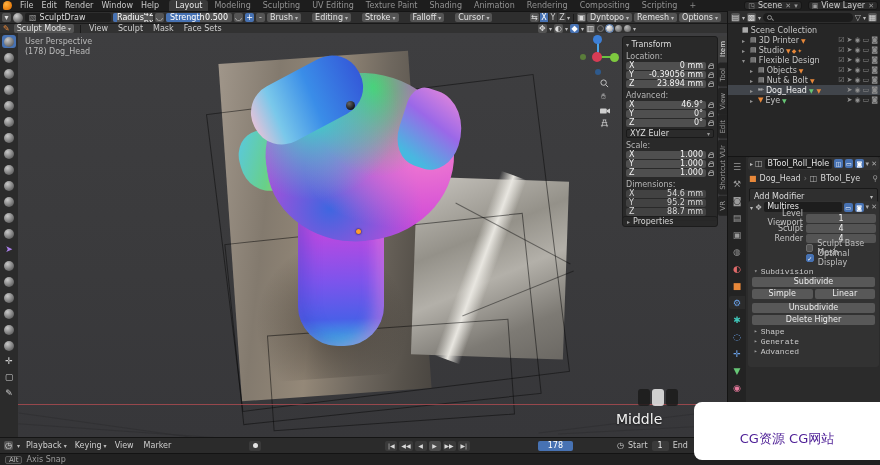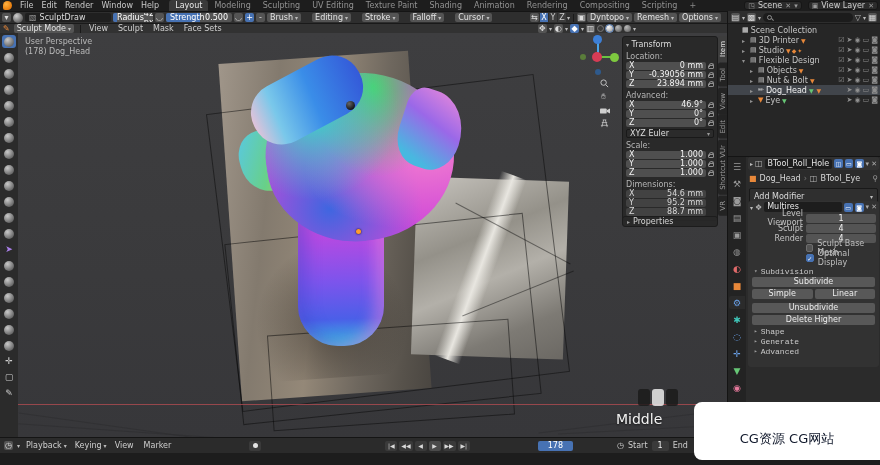--- a/index.html
+++ b/index.html
@@ -236,21 +236,21 @@
                border-top:1px solid #131313; display:flex; align-items:center; gap:4px; padding:0 5px;
                color:#9d9d9d; }
   .keycap { border:1px solid #5a5a5a; border-radius:2px; padding:0 3px; height:8px; line-height:7px;
             color:#b5b5b5; background:#2c2c2c; font-size:7px; }
 
   
   .watermark { position:absolute; left:694px; top:402px; width:186px; height:58px; background:#fff;
                border-radius:8px 0 0 8px; display:flex; flex-direction:column; align-items:center;
                justify-content:center; z-index:50; }
   .wm-title { color:#111; font-size:27px; font-weight:bold; letter-spacing:-1px; line-height:28px; }
-  .wm-sub { color:#0f172a; font-size:13px; margin-top:15px; }
+  .wm-sub { color:#4c1d95; font-size:13px; margin-top:15px; }
 
   .sep { width:1px; height:8px; background:#1a1a1a; margin:0 2px; }
 </style>
 </head>
 <body>
 
 <div class="app">
 
   <div class="topbar">
     <span class="logo"></span>
@@ -1023,18 +1023,22 @@
       </div>
     <span class="framefld">178</span>
     <div class="startend">
       <span>◷</span>
       <span>Start</span>
       <span class="sefld">1</span>
       <span>End</span>
     </div>
   </div>
 
+  <div class="statusbar">
+    <span class="keycap">Alt</span>
+    <span>Axis Snap</span>
+  </div>
 
   <div class="watermark">
     <div class="wm-sub">CG资源 CG网站</div>
   </div>
 
 </div>
 
 </body></html>

